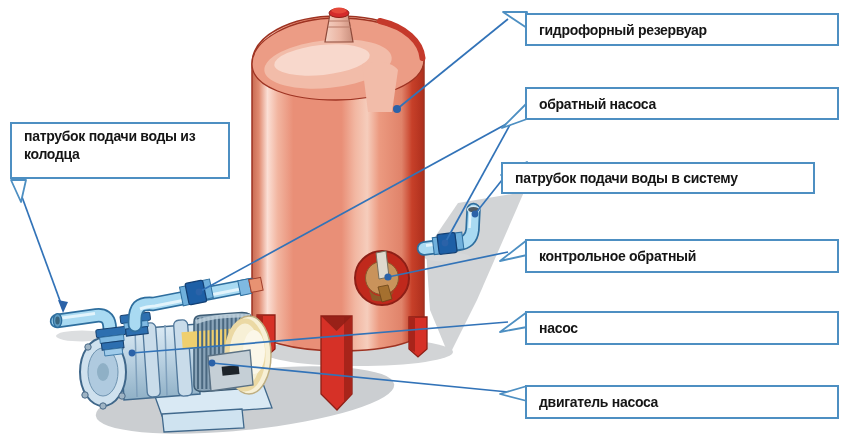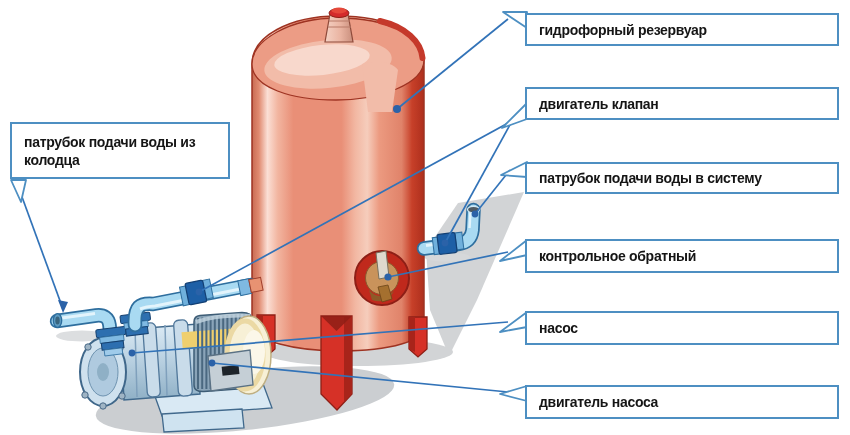--- a/index.html
+++ b/index.html
@@ -11,21 +11,21 @@
   .stage svg { position:absolute; left:0; top:0; }
   .callout {
     position:absolute; box-sizing:border-box;
     border:2px solid #4d8fc2; background:#ffffff;
     display:flex; align-items:center;
     padding:0 12px;
     font-weight:bold; font-size:14px; letter-spacing:-0.3px;
     color:#151515; white-space:nowrap; z-index:2;
   }
   .callout.two-line {
-    align-items:flex-start; padding-top:9px;
+    align-items:flex-start; padding-top:3px;
     white-space:normal; line-height:1.32;
   }
 </style>
 </head>
 <body>
 
 <div class="stage">
 
 <svg width="850" height="435" viewBox="0 0 850 435">
   <defs>
@@ -242,20 +242,20 @@
     <circle cx="199" cy="292" r="3.4"></circle>
     <circle cx="475" cy="214" r="3.4"></circle>
     <circle cx="388" cy="277" r="3.6"></circle>
     <circle cx="132" cy="353" r="3.4"></circle>
     <circle cx="212" cy="363" r="3.4"></circle>
     <polygon points="63,313 58,300 68,302"></polygon>
   </g>
 </svg>
 
 <div class="callout" style="left:525px; top:13px;  width:314px; height:33px">гидрофорный резервуар</div>
-<div class="callout" style="left:525px; top:87px;  width:314px; height:33px">двигатель клапан</div>
-<div class="callout" style="left:525px; top:162px; width:314px; height:32px">патрубок подачи воды в систему</div>
+<div class="callout" style="left:525px; top:87px;  width:314px; height:33px">обратный насоса</div>
+<div class="callout" style="left:501px; top:162px; width:314px; height:32px">патрубок подачи воды в систему</div>
 <div class="callout" style="left:525px; top:239px; width:314px; height:34px">контрольное обратный</div>
 <div class="callout" style="left:525px; top:385px; width:314px; height:34px">двигатель насоса</div>
 <div class="callout" style="left:525px; top:311px; width:314px; height:34px">насос</div>
 <div class="callout two-line" style="left:10px; top:122px; width:220px; height:57px">патрубок подачи воды из колодца</div>
 
 </div>
 
 </body></html>

